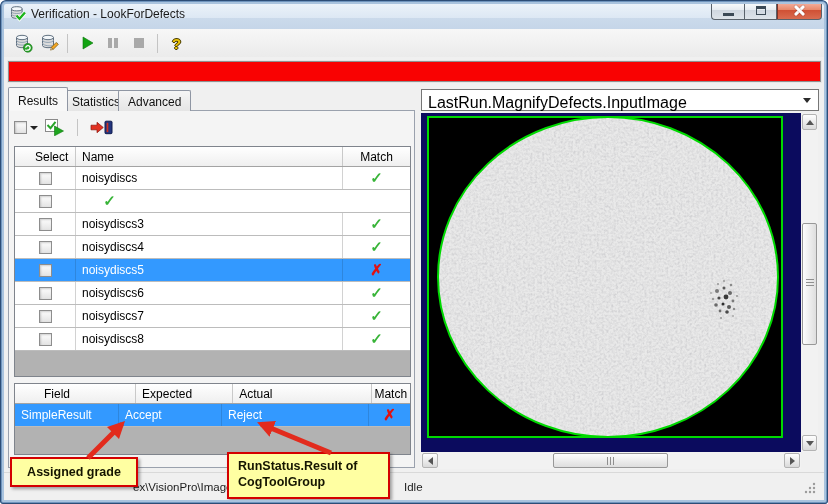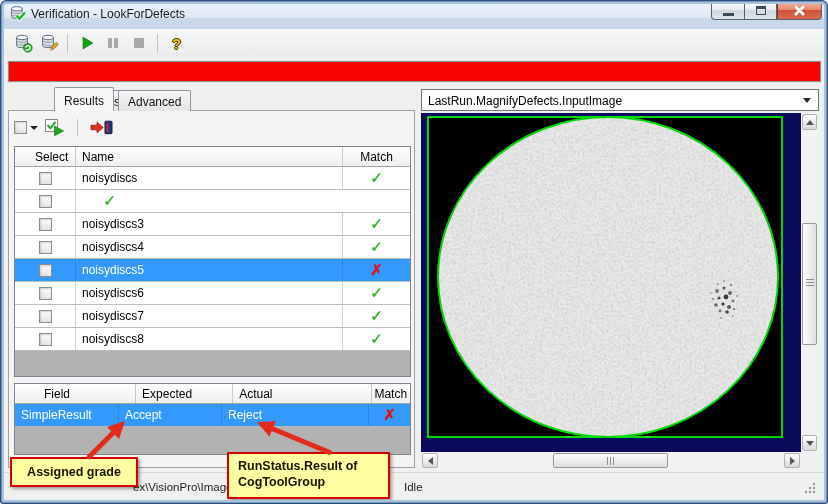--- a/index.html
+++ b/index.html
@@ -82,21 +82,21 @@
   .w-act   { width: 147px; padding-left: 6px; }
   .w-dmatch{ width: 41px;  justify-content: center; }
   .hcell.w-dmatch { display: flex; justify-content: center; }
   .ok  { color: #38b438; font-weight: bold; font-size: 15px; }
   .bad { color: #e01212; font-weight: bold; font-size: 15px; }
   .cbx { width: 13px; height: 13px; background: linear-gradient(#fdfdfd, #e3e3e3);
          border: 1px solid #8d8d8d; box-shadow: inset 1px 1px 2px rgba(0,0,0,.18); display: inline-block; }
 
   
   .display-selector { position: absolute; left: 421px; top: 89px; width: 398px; height: 22px;
-        background: #fff; border: 1px solid #767676; font-size: 12px; padding: 4px 0 0 6px; z-index: 6; }
+        background: #fff; border: 1px solid #767676; font-size: 16px; padding: 4px 0 0 6px; z-index: 6; }
   .dd-arrow { position: absolute; right: 7px; top: 8px; width: 0; height: 0;
         border-left: 4px solid transparent; border-right: 4px solid transparent; border-top: 5px solid #2b2b2b; }
   .image-view { position: absolute; left: 421px; top: 113px; width: 380px; height: 339px; z-index: 6; }
 
   
   .vscroll { position: absolute; left: 801px; top: 113px; width: 17px; height: 339px;
              background: #f2f2f2; z-index: 6; }
   .hscroll { position: absolute; left: 421px; top: 452px; width: 380px; height: 17px;
              background: #f2f2f2; z-index: 6; }
   .sb-btn { position: absolute; background: linear-gradient(#fefefe, #dadada);
@@ -200,21 +200,21 @@
       </svg>
     </div>
     <div class="tb-sep"></div>
     <div class="tb-btn">
       <span class="help-glyph">?</span>
     </div>
   </div>
 
   <div class="alert-banner"></div>
 
-  <div class="tab active" style="left:8px;margin-left:46px;">
+  <div class="tab active" style="left:8px;">
     <span>Results</span>
   </div>
   <div class="tab" style="left:62px;">
     <span>Statistics</span>
   </div>
   <div class="tab" style="left:118px;">
     <span>Advanced</span>
   </div>
   <div class="tab-page"></div>
 

